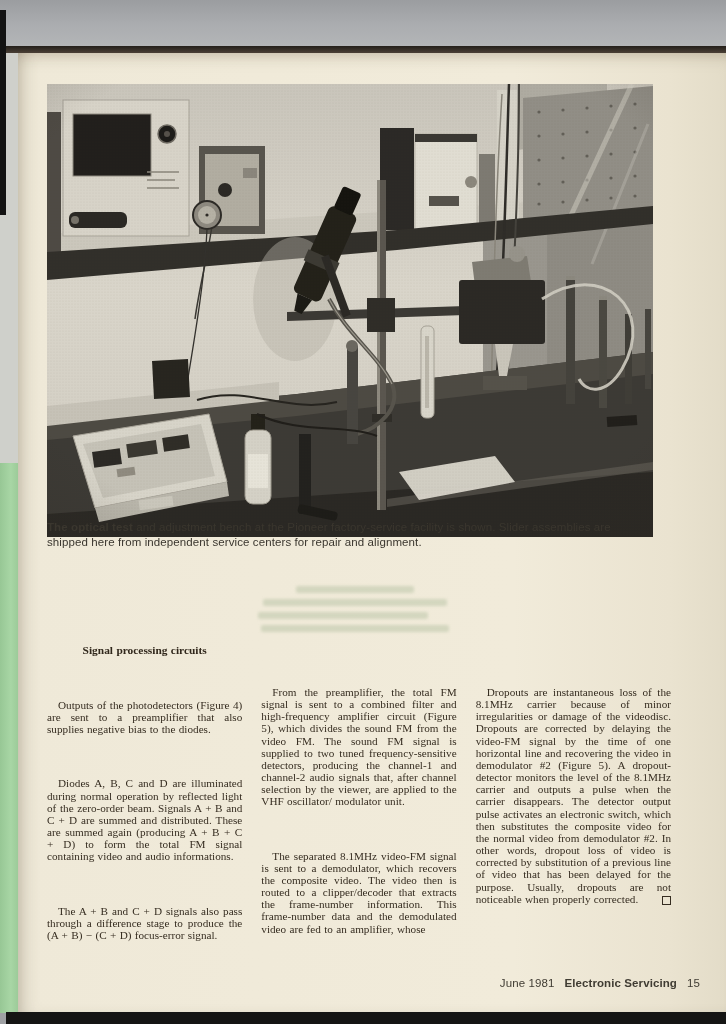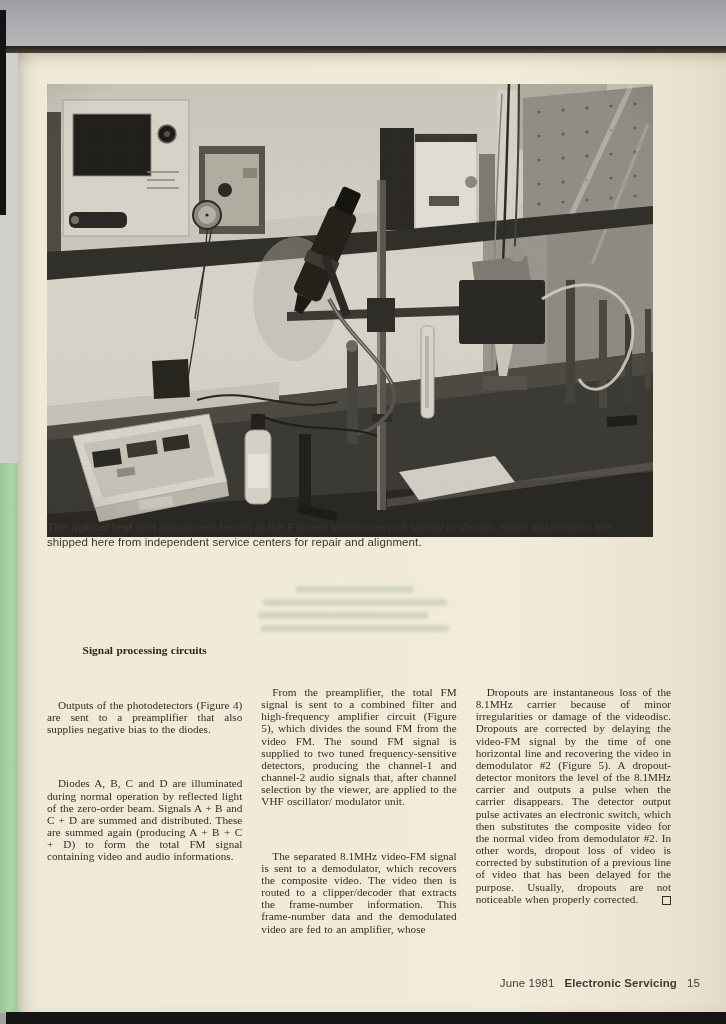--- a/index.html
+++ b/index.html
@@ -266,20 +266,21 @@
     <div class="g2"></div>
     <div class="g3"></div>
     <div class="g4"></div>
 </div>
 
 <div class="cols">
   <div class="col">
     <h3 class="subhead">Signal processing circuits</h3>
     <p class="ind">Outputs of the photodetectors (Figure 4) are sent to a preamplifier that also supplies negative bias to the diodes.</p>
     <p class="ind">Diodes A, B, C and D are illuminated during normal operation by reflected light of the zero-order beam. Signals A + B and C + D are summed and distributed. These are summed again (producing A + B + C + D) to form the total FM signal containing video and audio informations.</p>
+    <p class="ind">The A + B and C + D signals also pass through a difference stage to produce the (A + B) − (C + D) focus-error signal.</p>
   </div>
   <div class="col">
     <p class="ind">From the preamplifier, the total FM signal is sent to a combined filter and high-frequency amplifier circuit (Figure 5), which divides the sound FM from the video FM. The sound FM signal is supplied to two tuned frequency-sensitive detectors, producing the channel-1 and channel-2 audio signals that, after channel selection by the viewer, are applied to the VHF oscillator/ modulator unit.</p>
     <p class="ind">The separated 8.1MHz video-FM signal is sent to a demodulator, which recovers the composite video. The video then is routed to a clipper/decoder that extracts the frame-number information. This frame-number data and the demodulated video are fed to an amplifier, whose</p>
   </div>
   <div class="col">
     <p class="ind"><span>Dropouts are instantaneous loss of the 8.1MHz carrier because of minor irregularities or damage of the videodisc. Dropouts are corrected by delaying the video-FM signal by the time of one horizontal line and recovering the video in demodulator #2 (Figure 5). A dropout-detector monitors the level of the 8.1MHz carrier and outputs a pulse when the carrier disappears. The detector output pulse activates an electronic switch, which then substitutes the composite video for the normal video from demodulator #2. In other words, dropout loss of video is corrected by substitution of a previous line of video that has been delayed for the purpose. Usually, dropouts are not noticeable when properly corrected.</span><span class="endmark"></span></p>
   </div>
 </div>
 

